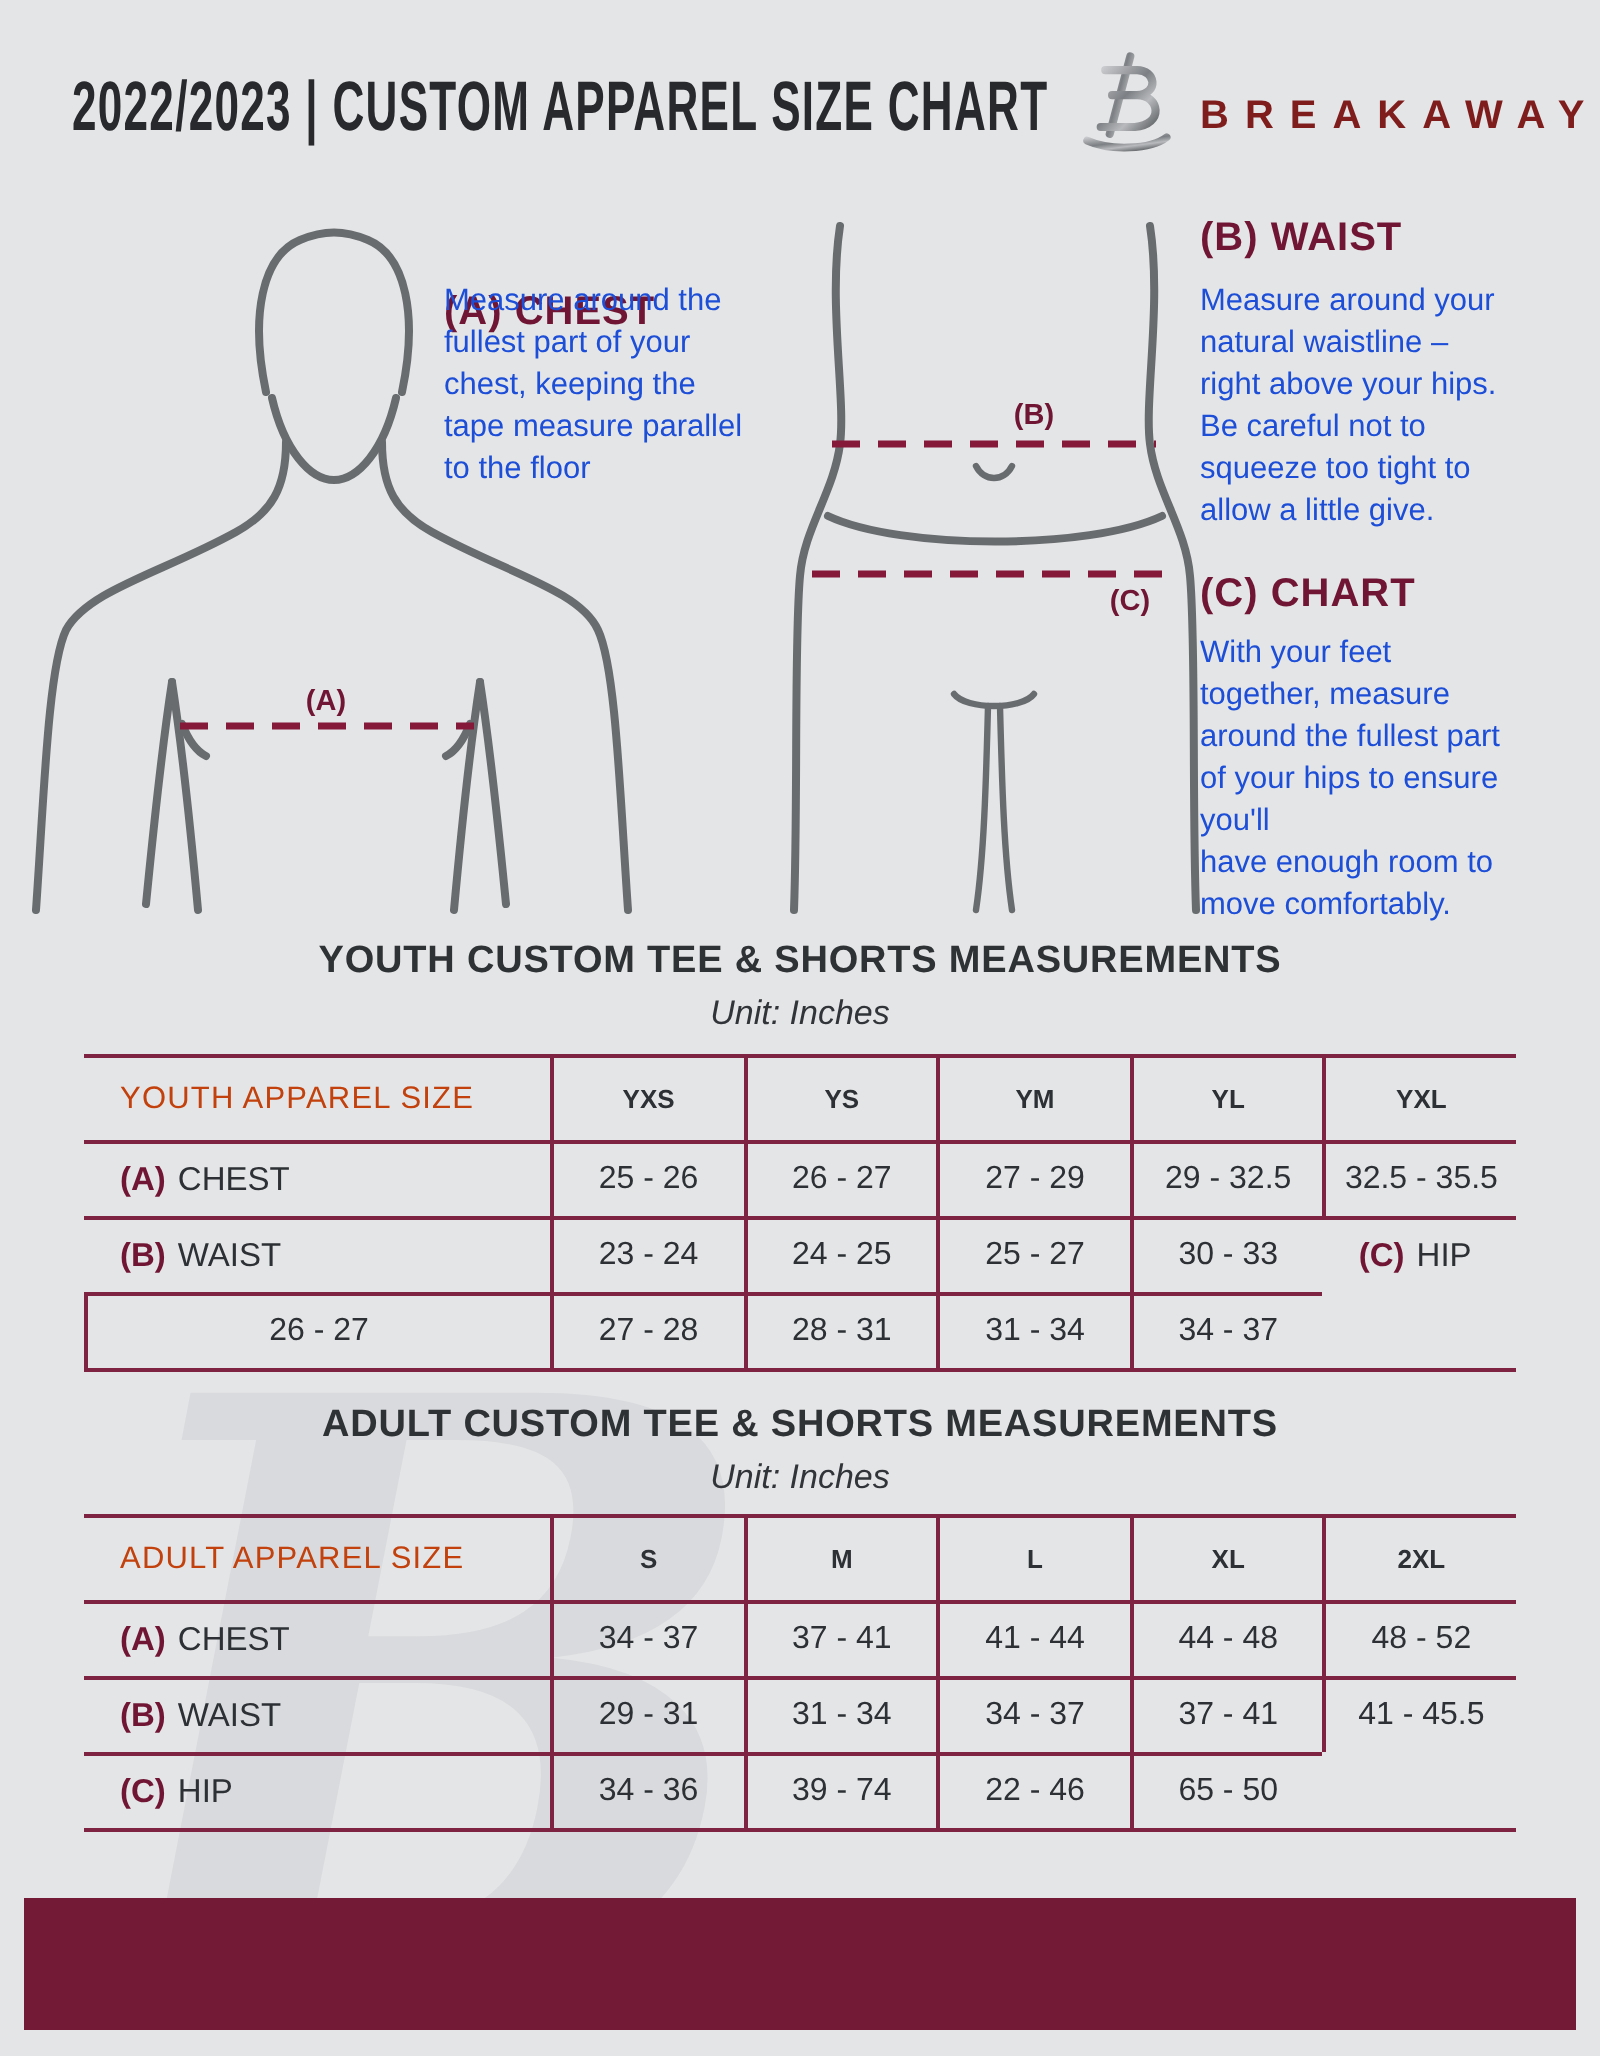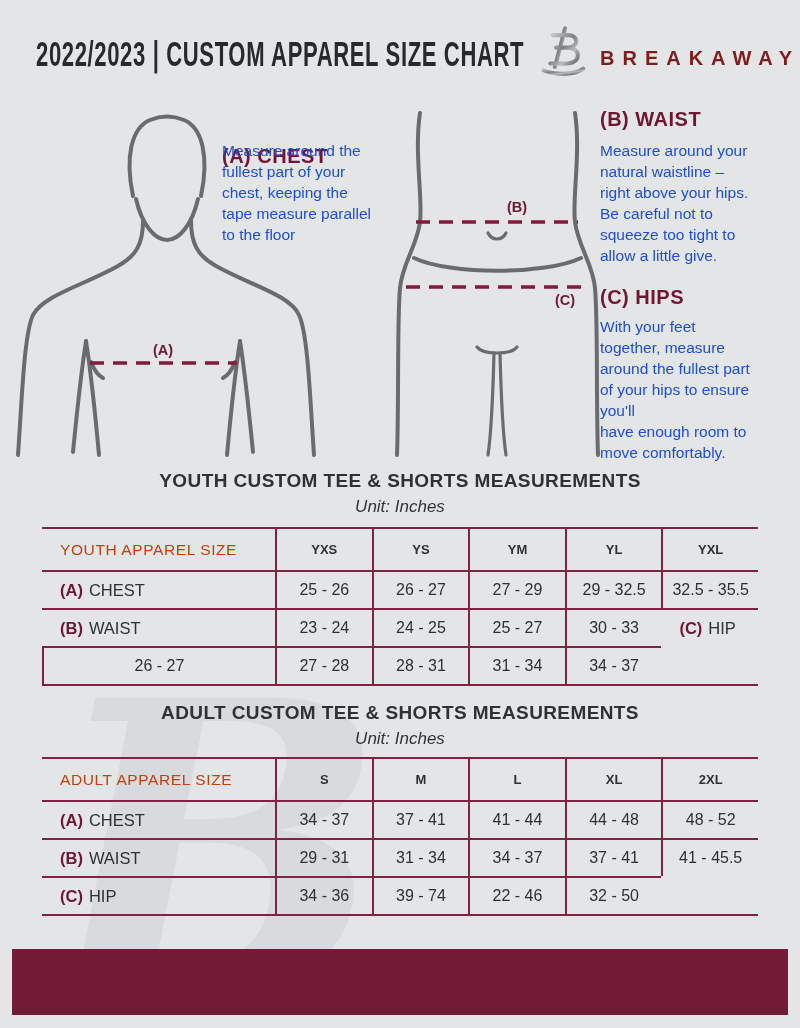--- a/index.html
+++ b/index.html
@@ -171,21 +171,21 @@
 to the floor</div>
 
   <div class="guide-heading" id="waist-heading">(B) WAIST</div>
   <div class="guide-body" id="waist-body">Measure around your
 natural waistline –
 right above your hips.
 Be careful not to
 squeeze too tight to
 allow a little give.</div>
 
-  <div class="guide-heading" id="hips-heading">(C) HIPS</div>
+  <div class="guide-heading" id="hips-heading">(C) CHART</div>
   <div class="guide-body" id="hips-body">With your feet
 together, measure
 around the fullest part
 of your hips to ensure
 you'll
 have enough room to
 move comfortably.</div>
 
   <div class="section-title" style="top:470px">YOUTH CUSTOM TEE &amp; SHORTS MEASUREMENTS</div>
   <div class="section-unit" style="top:497px">Unit: Inches</div>
@@ -259,18 +259,18 @@
     <div class="cell hline vline">37 - 41</div>
     <div class="cell hline vline">41 - 45.5</div>
 
     <div class="cell hline row-label">
       <span class="prefix">(C)</span>
       <span>HIP</span>
     </div>
     <div class="cell hline vline">34 - 36</div>
     <div class="cell hline vline">39 - 74</div>
     <div class="cell hline vline">22 - 46</div>
-    <div class="cell hline vline">32 - 50</div>
+    <div class="cell hline vline">65 - 50</div>
   </div>
 
   <div class="footer-bar"></div>
 
 </div>
 
 </body></html>

